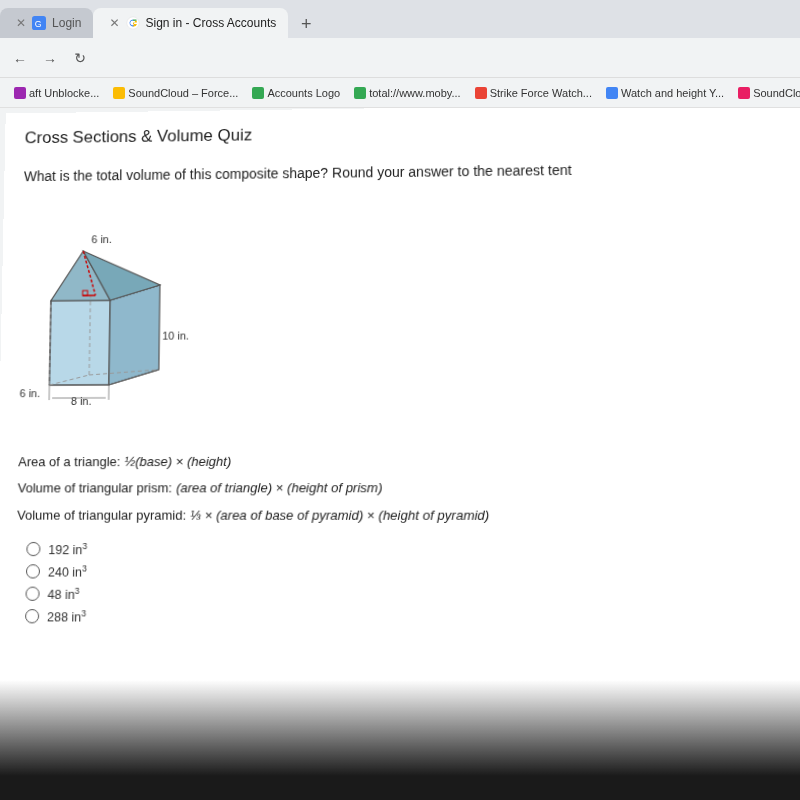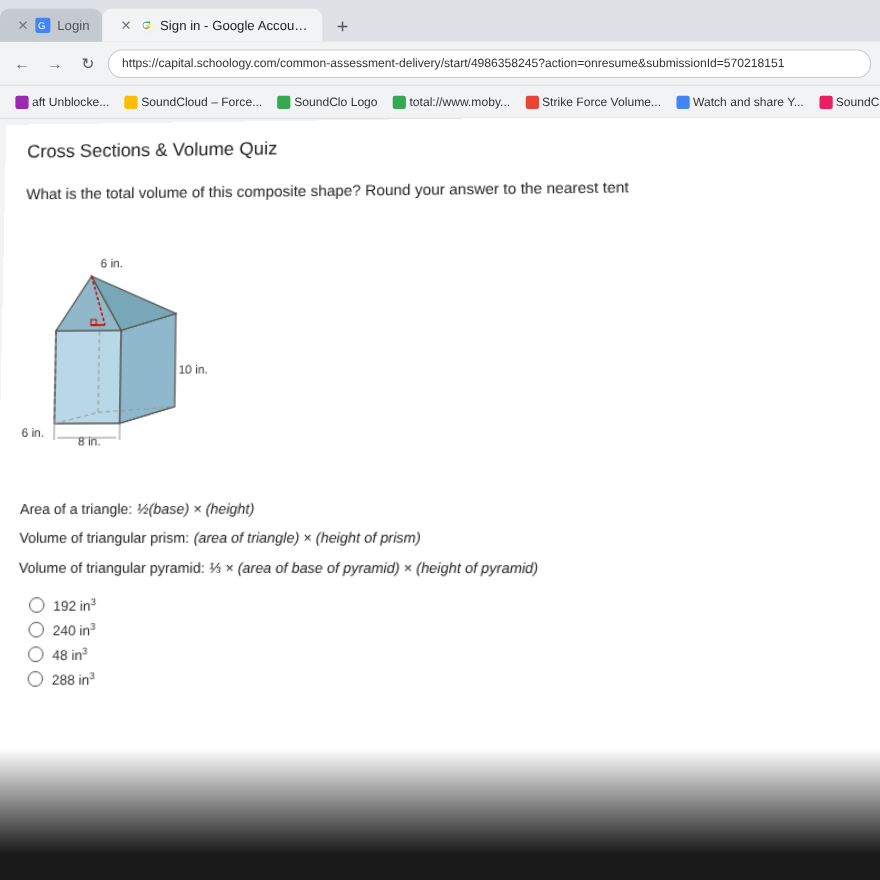--- a/index.html
+++ b/index.html
@@ -279,59 +279,56 @@
     </div>
 
     <div class="tab active">
       <span class="tab-close">✕</span>
       <svg class="tab-icon" viewBox="0 0 16 16">
         <circle cx="8" cy="8" r="7" fill="white" stroke="#ddd" stroke-width="0.5"></circle>
         <path d="M8 4a4 4 0 1 0 3 6.7L9.5 9.2A2.5 2.5 0 1 1 8 5.5V4z" fill="#4285f4"></path>
         <path d="M8 4v1.5h4V4z" fill="#34a853"></path>
         <path d="M10.5 5.5H12a4 4 0 0 1 .5 2H8v1.5h4.5A4 4 0 0 1 8 12" fill="#fbbc04"></path>
       </svg>
-      <span class="tab-label">Sign in - Google Accounts</span>
+      <span class="tab-label">Sign in - Cross Accounts</span>
     </div>
 
     <div class="tab-new">+</div>
   </div>
 
   <div class="address-bar-row">
     <div class="nav-btn">←</div>
     <div class="nav-btn">→</div>
     <div class="nav-btn">↻</div>
-    <div class="address-bar">
-      <span>https://capital.schoology.com/common-assessment-delivery/start/4986358245?action=onresume&amp;submissionId=570218151</span>
-    </div>
   </div>
 
   <div class="bookmarks-bar">
     <div class="bookmark-item">
       <div class="bookmark-icon purple"></div>
       <span>aft Unblocke...</span>
     </div>
     <div class="bookmark-item">
       <div class="bookmark-icon orange"></div>
       <span>SoundCloud – Force...</span>
     </div>
     <div class="bookmark-item">
       <div class="bookmark-icon green"></div>
-      <span>SoundClo Logo</span>
+      <span>Accounts Logo</span>
     </div>
     <div class="bookmark-item">
       <div class="bookmark-icon green"></div>
       <span>total://www.moby...</span>
     </div>
     <div class="bookmark-item">
       <div class="bookmark-icon red"></div>
-      <span>Strike Force Volume...</span>
+      <span>Strike Force Watch...</span>
     </div>
     <div class="bookmark-item">
       <div class="bookmark-icon" style="background:#4285f4;"></div>
-      <span>Watch and share Y...</span>
+      <span>Watch and height Y...</span>
     </div>
     <div class="bookmark-item">
       <div class="bookmark-icon pink"></div>
       <span>SoundClo...</span>
     </div>
   </div>
 
   <div class="page-wrapper">
     <div class="page-inner">
 

